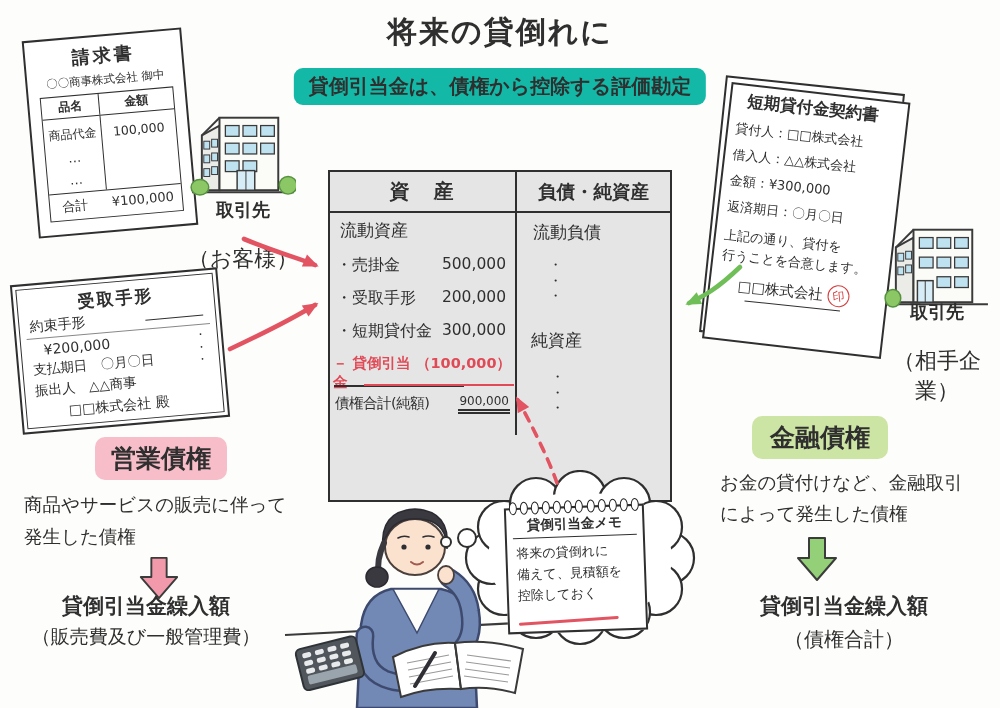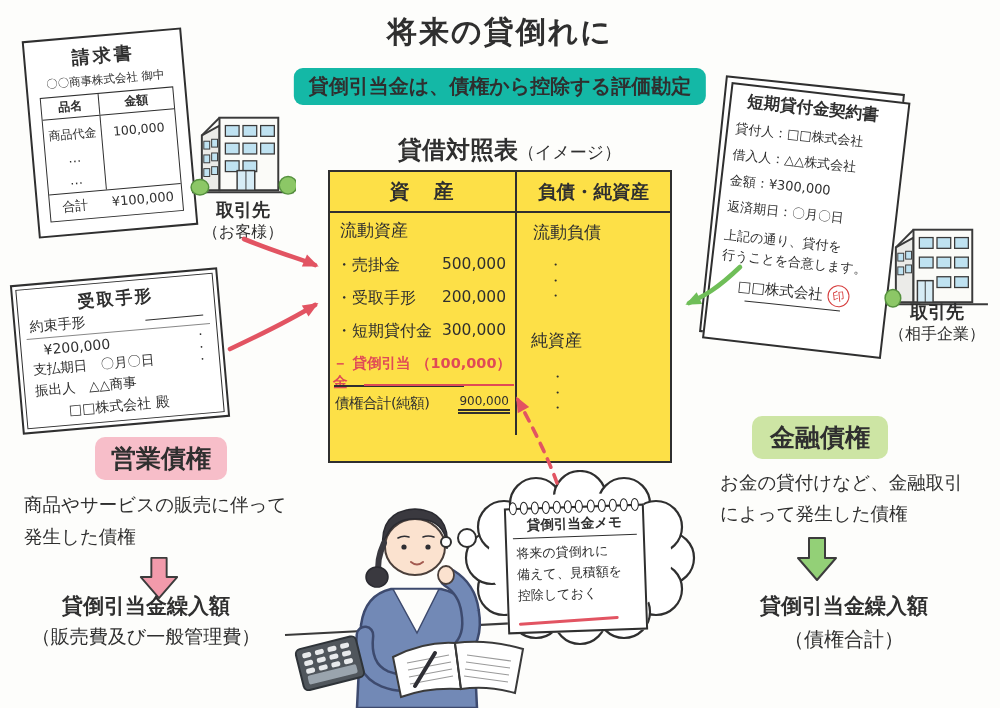--- a/index.html
+++ b/index.html
@@ -52,26 +52,26 @@
   .ct-title { font-size:16.5px; font-weight:bold; text-align:center; margin-top:11px; }
   .ct-line { font-size:13px; margin:8px 0 0 13px; }
   .ct-agree { font-size:13px; margin:10px 0 0 13px; line-height:1.55; }
   .ct-sign-row { margin-top:8px; display:flex; align-items:center; justify-content:center; gap:5px; font-size:14.5px; }
   .stamp { width:22px; height:22px; border:1.8px solid #d63c3c; border-radius:50%; color:#d63c3c;
            font-size:12px; display:flex; align-items:center; justify-content:center; transform:rotate(-12deg); box-sizing:border-box; }
   .ct-underline { width:96px; border-top:1.6px solid #2f2f2f; margin:3px auto 0; }
 
   
   .bld-label-1 { font-size:18px; font-weight:bold; }
-  .bld-label-2 { font-size:16px; }
+  .bld-label-2 { font-size:22px;margin-top:22px; }
 
   
   .bs-title { left:398px; top:134px; font-size:24px; font-weight:bold; }
   .bs-title .note { font-size:17px; font-weight:normal; }
-  .bs-table { left:328px; top:170px; width:344px; height:293px; border:2.5px solid #2f2f2f; background:#fde047; box-sizing:border-box; }
+  .bs-table { left:328px; top:170px; width:344px; height:332px; border:2.5px solid #2f2f2f; background:#e5e5e5; box-sizing:border-box; }
   .bs-header { display:flex; height:39px; border-bottom:2.5px solid #2f2f2f; }
   .bs-h-left { width:187px; border-right:2.5px solid #2f2f2f; box-sizing:border-box; display:flex; align-items:center; justify-content:center; font-size:20px; font-weight:bold; letter-spacing:2px; }
   .bs-h-right { flex:1; display:flex; align-items:center; justify-content:center; font-size:18.5px; font-weight:bold;text-align:center; }
   .bs-body { position:relative; height:222px; }
   .bs-divider { position:absolute; left:184.5px; top:0; bottom:0; border-left:2.5px solid #2f2f2f; }
   .bs-ca { left:10px; top:6px; font-size:17px; }
   .bs-row { display:flex; justify-content:space-between; left:6px; width:170px; font-size:16px; }
   .bs-row .v { font-size:15.5px; }
   .bs-r1 { top:42px; } .bs-r2 { top:75px; } .bs-r3 { top:108px; }
   .bs-red-row { left:3px; width:178px; display:flex; justify-content:space-between; color:#e04a56; font-size:14.5px; font-weight:600; top:141px; }
@@ -177,23 +177,20 @@
     <hr class="note-hr">
     <div class="note-amount">¥200,000</div>
     <div class="note-due">支払期日　〇月〇日</div>
     <div class="note-drawer">振出人　△△商事</div>
     <div class="note-addr">□□株式会社 殿</div>
     <div class="note-dots ml">・
 ・
 ・</div>
   </div>
 
-  <div class="abs bs-title">
-    <span>貸借対照表</span><span class="note">（イメージ）</span>
-  </div>
   <div class="abs bs-table">
     <div class="bs-header">
       <div class="bs-h-left">資　産</div>
       <div class="bs-h-right">負債・純資産</div>
     </div>
     <div class="bs-body">
       <div class="abs bs-divider"></div>
       <div class="abs bs-ca">流動資産</div>
       <div class="abs bs-row bs-r1">
         <span>・売掛金</span>

